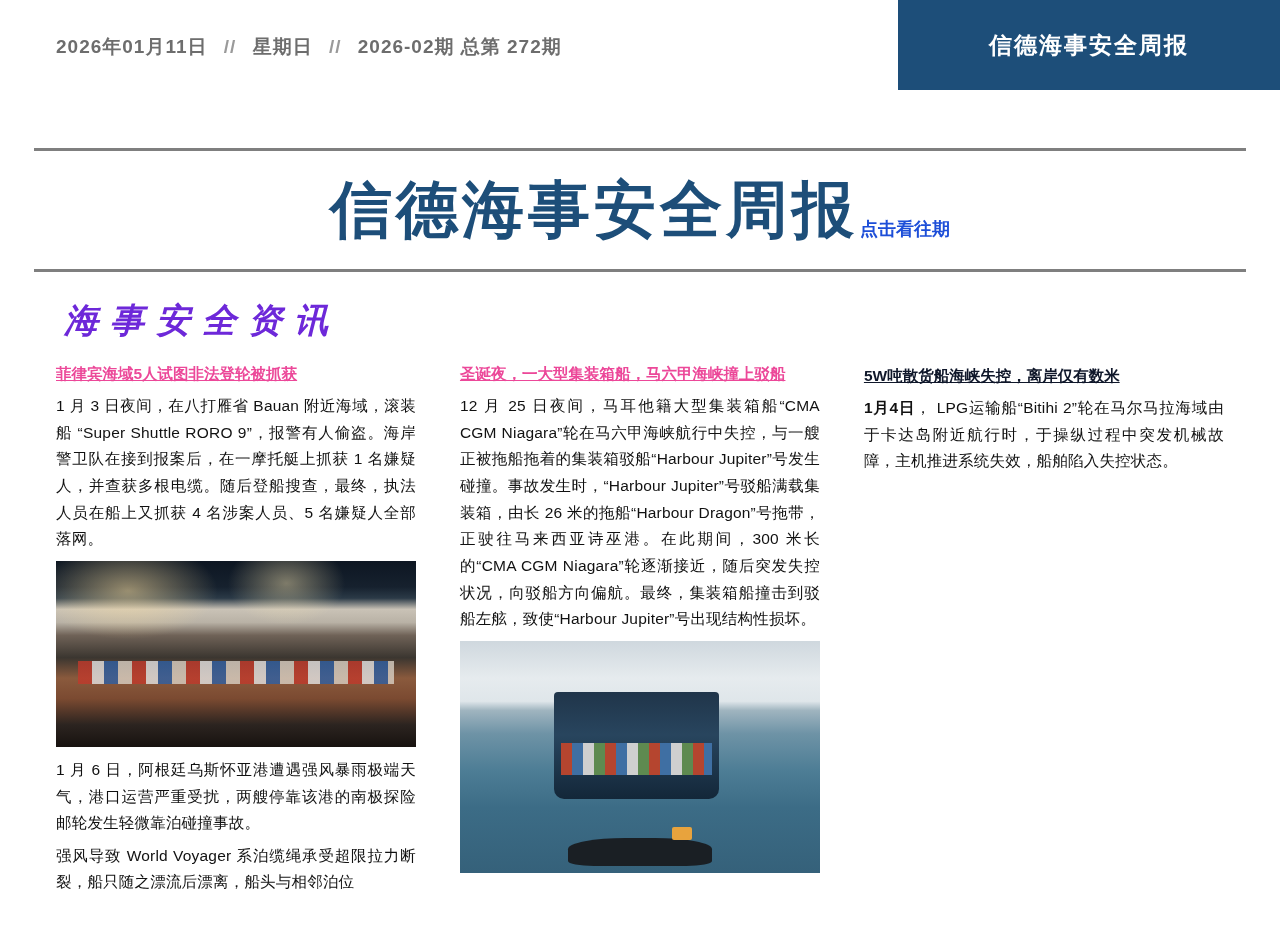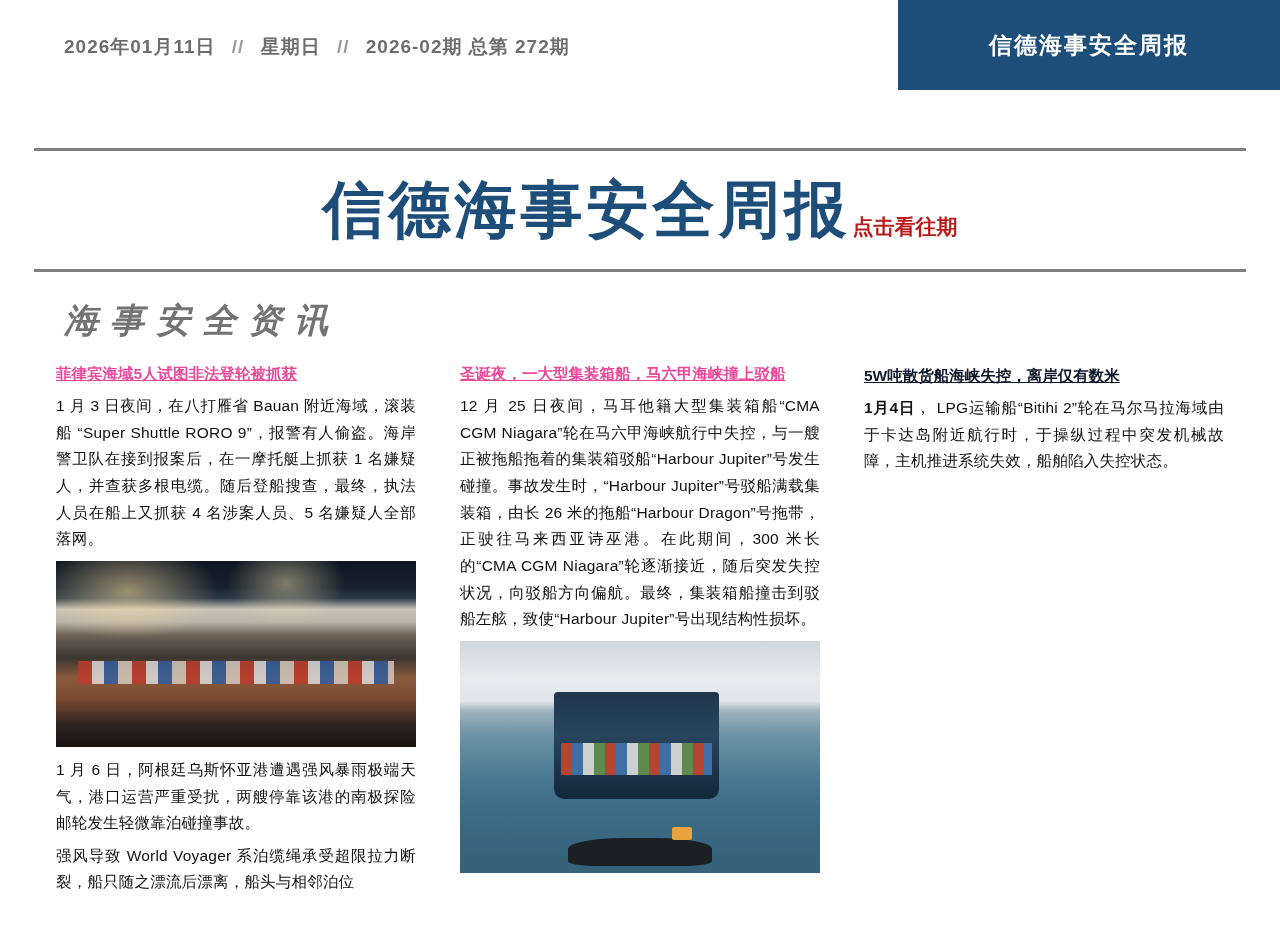--- a/index.html
+++ b/index.html
@@ -24,21 +24,20 @@
     height: 90px;
   }
   .masthead-left {
     flex: 1;
     padding: 34px 0 0 56px;
     font-size: 19px;
     font-weight: bold;
     color: #6d6d6d;
     letter-spacing: 1px;
     white-space: nowrap;
-    margin-left: 8px;
   }
   .masthead-left .sep {
     color: #9a9a9a;
     padding: 0 10px;
     font-weight: bold;
   }
   .masthead-right {
     width: 382px;
     height: 90px;
     background: #1d4e79;
@@ -69,36 +68,36 @@
   }
   .big-title {
     font-family: "DejaVu Sans", sans-serif;
     font-size: 62px;
     font-weight: bold;
     color: #1d4e79;
     letter-spacing: 4px;
     line-height: 1;
   }
   .title-sub {
-    font-size: 21px;
-    color: #b91c1c;
+    font-size: 18px;
+    color: #1d4ed8;
     font-weight: bold;
     align-self: flex-end;
     padding-bottom: 28px;
     margin-left: 2px;
     letter-spacing: 0px;
   }
 
   
   .section-head {
     padding: 26px 0 10px 64px;
     font-size: 34px;
     font-weight: bold;
     font-style: italic;
-    color: #737373;
+    color: #6d28d9;
     letter-spacing: 12px;
     font-family: "DejaVu Sans", sans-serif;
   }
 
   
   .columns {
     display: flex;
     padding: 4px 34px 0 34px;
     gap: 0px;
   }

